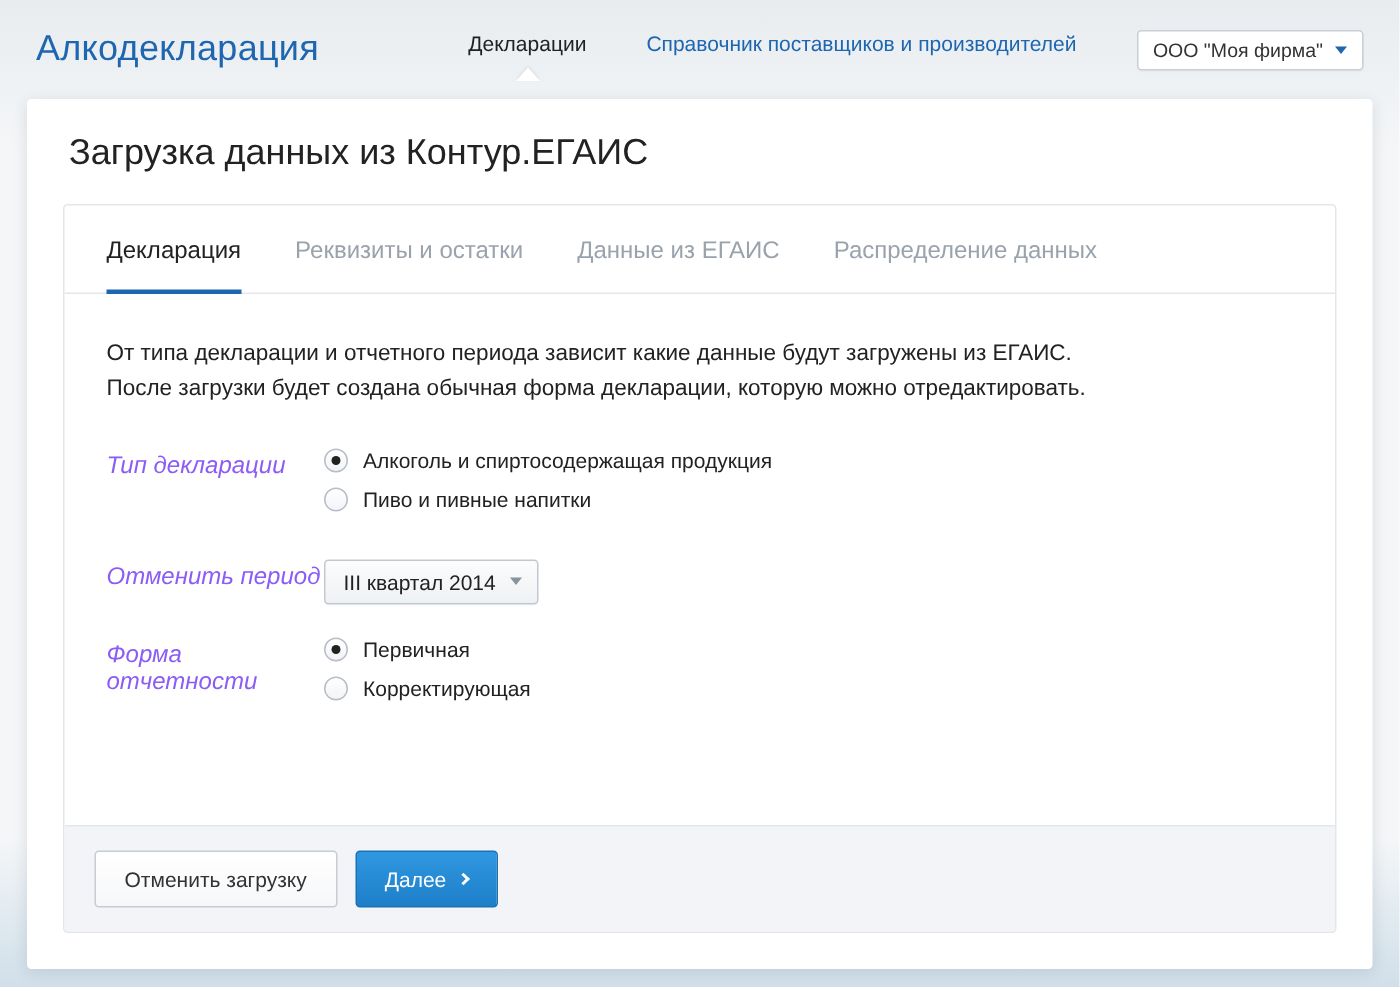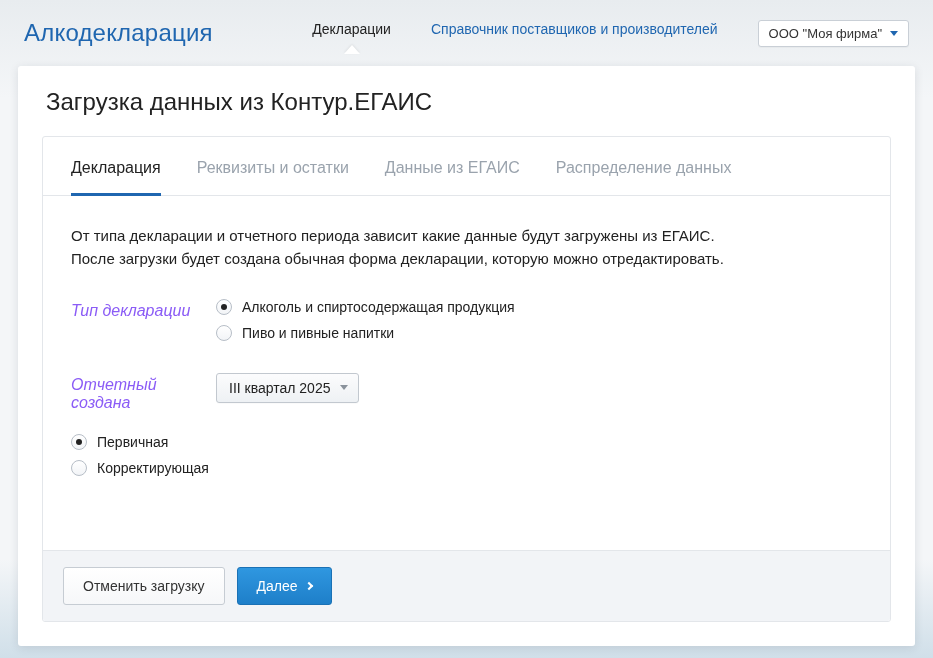--- a/index.html
+++ b/index.html
@@ -266,30 +266,31 @@
             <span>Алкоголь и спиртосодержащая продукция</span>
           </div>
           <div class="radio-item">
             <span class="radio"></span>
             <span>Пиво и пивные напитки</span>
           </div>
         </div>
       </div>
 
       <div class="row">
-        <div class="row-label">Отчетный создана</div>
+        <div class="row-label">Отменить период</div>
         <div class="row-control">
           <div class="select">
-            <span>III квартал 2025</span>
+            <span>III квартал 2014</span>
             <span class="caret"></span>
           </div>
         </div>
       </div>
 
       <div class="row" style="margin-bottom:0">
+        <div class="row-label">Форма отчетности</div>
         <div class="row-control">
           <div class="radio-item">
             <span class="radio checked"></span>
             <span>Первичная</span>
           </div>
           <div class="radio-item">
             <span class="radio"></span>
             <span>Корректирующая</span>
           </div>
         </div>

